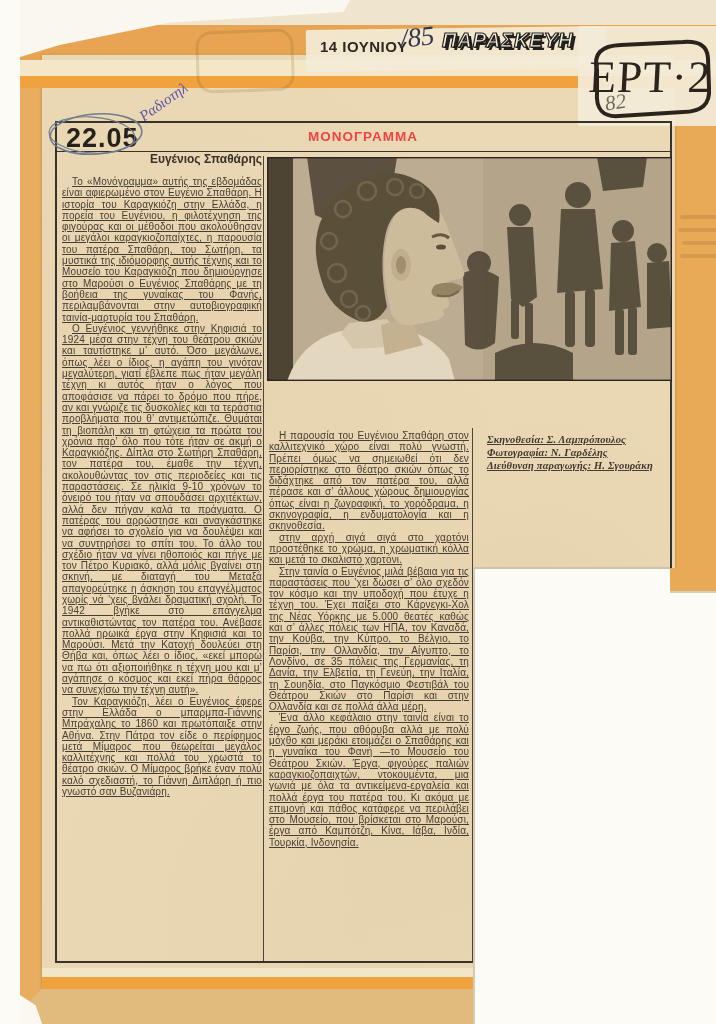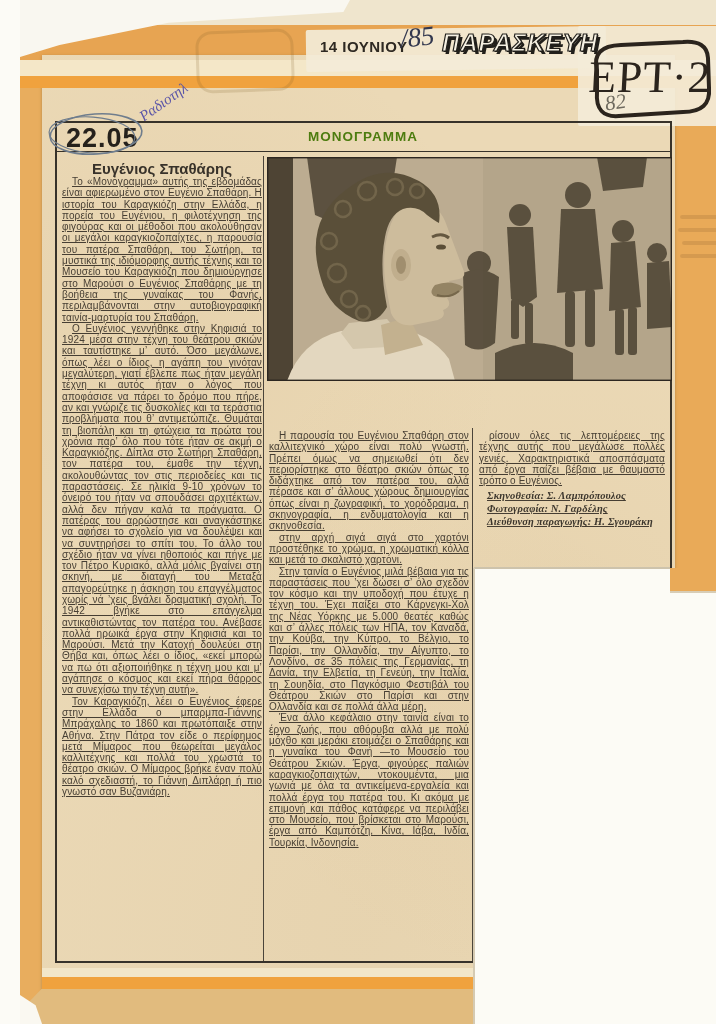--- a/index.html
+++ b/index.html
@@ -34,45 +34,45 @@
   .torn-botleft{left:0;top:995px;width:26px;height:29px;background:#faf8f1;
       clip-path:polygon(0 0,60% 35%,85% 100%,0 100%);}
 
   
   .tape{background:#f3ecd8;opacity:.92;border-radius:2px;}
   .tape-date{left:286px;top:28px;width:300px;height:42px;transform:rotate(-.8deg);}
   .tape-logo{left:558px;top:26px;width:158px;height:100px;}
   .m-date{left:300px;top:38px;font-size:15px;font-weight:bold;color:#2e2922;letter-spacing:.5px;}
   .m-year{left:380px;top:22px;font-family:"Liberation Serif",serif;font-style:italic;
       font-size:27px;color:#33384f;transform:rotate(-6deg);}
-  .m-day{left:422px;top:29px;font-size:24px;font-weight:bold;font-style:italic;color:#f6f1e3;
+  .m-day{left:422px;top:29px;font-size:20px;font-weight:bold;font-style:italic;color:#f6f1e3;
       letter-spacing:1px;-webkit-text-stroke:1.2px #211f1b;
       text-shadow:3px 3px 0 #211f1b,1px 1px 0 #211f1b;}
   .m-logo{left:563px;top:36px;width:152px;height:86px;}
   .hand-82{left:585px;top:90px;font-family:"Liberation Serif",serif;font-style:italic;
       font-size:21px;color:#6e6a5f;transform:rotate(-8deg);}
   .hand-note{left:126px;top:108px;font-family:"Liberation Serif",serif;font-style:italic;
       font-size:15px;color:#5b55a8;transform:rotate(-35deg);transform-origin:left bottom;white-space:nowrap;}
 
   
   .line{background:#37322a;}
   .ln-top{left:35px;top:121px;width:616px;height:2px;}
   .ln-mid{left:35px;top:151px;width:616px;height:1px;}
   .ln-left{left:35px;top:121px;width:1.5px;height:842px;}
   .ln-right{left:650px;top:121px;width:1.5px;height:447px;}
   .ln-bottom{left:35px;top:961px;width:420px;height:2px;}
   .ln-v1{left:243px;top:156px;width:1px;height:805px;background:#4a443a;}
   .ln-v2{left:452px;top:428px;width:1px;height:533px;background:#4a443a;}
   .t-time{left:46px;top:123px;font-size:27px;font-weight:bold;color:#25211c;letter-spacing:1px;}
   .t-title{left:35px;top:129px;width:616px;text-align:center;font-size:13.5px;font-weight:bold;
-      color:#4d7c0f;letter-spacing:1px;}
+      color:#ef4444;letter-spacing:1px;}
   .pen-circle{left:26px;top:110px;width:100px;height:48px;}
 
   
-  .heading{left:42px;top:160px;width:200px;text-align:center;font-size:15px;font-weight:bold;color:#38322a;}
+  .heading{left:42px;top:152px;width:200px;text-align:right;font-size:12px;font-weight:bold;color:#38322a;}
   .col{color:#463e33;font-size:10px;line-height:11.3px;text-align:justify;letter-spacing:.15px;overflow:hidden;text-decoration:underline;}
   .col p{margin:0;text-indent:10px;}
   .col1{left:42px;top:176px;width:200px;height:784px;}
   .col2{left:249px;top:430px;width:200px;height:531px;}
   .col3{left:459px;top:430px;width:186px;height:136px;}
   .photo{left:247px;top:157px;width:405px;height:224px;}
   .caption{left:248px;top:386px;width:403px;text-align:center;font-size:9.5px;line-height:13px;
       font-style:italic;font-weight:bold;color:#3c362d;}
   .credits{margin-top:3px;}
   .credits div{font-family:"Liberation Serif",serif;font-style:italic;font-weight:bold;
@@ -195,21 +195,20 @@
 
 
   <div class="abs col col2">
     <p>Η παρουσία του Ευγένιου Σπαθάρη στον καλλιτεχνικό χώρο είναι πολύ γνωστή. Πρέπει όμως να σημειωθεί ότι δεν περιορίστηκε στο θέατρο σκιών όπως το διδάχτηκε από τον πατέρα του, αλλά πέρασε και σ’ άλλους χώρους δημιουργίας όπως είναι η ζωγραφική, το χορόδραμα, η σκηνογραφία, η ενδυματολογία και η σκηνοθεσία.</p>
     <p>στην αρχή σιγά σιγά στο χαρτόνι προστέθηκε το χρώμα, η χρωματική κόλλα και μετά το σκαλιστό χαρτόνι.</p>
     <p>Στην ταινία ο Ευγένιος μιλά βέβαια για τις παραστάσεις που ’χει δώσει σ’ όλο σχεδόν τον κόσμο και την υποδοχή που έτυχε η τέχνη του. Έχει παίξει στο Κάρνεγκι-Χολ της Νέας Υόρκης με 5.000 θεατές καθώς και σ’ άλλες πόλεις των ΗΠΑ, τον Καναδά, την Κούβα, την Κύπρο, το Βέλγιο, το Παρίσι, την Ολλανδία, την Αίγυπτο, το Λονδίνο, σε 35 πόλεις της Γερμανίας, τη Δανία, την Ελβετία, τη Γενεύη, την Ιταλία, τη Σουηδία, στο Παγκόσμιο Φεστιβάλ του Θεάτρου Σκιών στο Παρίσι και στην Ολλανδία και σε πολλά άλλα μέρη.</p>
     <p>Ένα άλλο κεφάλαιο στην ταινία είναι το έργο ζωής, που αθόρυβα αλλά με πολύ μόχθο και μεράκι ετοιμάζει ο Σπαθάρης και η γυναίκα του Φανή —το Μουσείο του Θεάτρου Σκιών. Έργα, φιγούρες παλιών καραγκιοζοπαιχτών, ντοκουμέντα, μια γωνιά με όλα τα αντικείμενα-εργαλεία και πολλά έργα του πατέρα του. Κι ακόμα με επιμονή και πάθος κατάφερε να περιλάβει στο Μουσείο, που βρίσκεται στο Μαρούσι, έργα από Καμπότζη, Κίνα, Ιάβα, Ινδία, Τουρκία, Ινδονησία.</p>
   </div>
 
   <div class="abs col col3">
-    <p>ρίσουν όλες τις λεπτομέρειες της τέχνης αυτής που μεγάλωσε πολλές γενιές. Χαρακτηριστικά αποσπάσματα από έργα παίζει βέβαια με θαυμαστό τρόπο ο Ευγένιος.</p>
     <div class="credits">
       <div>Σκηνοθεσία: Σ. Λαμπρόπουλος</div>
       <div>Φωτογραφία: Ν. Γαρδέλης</div>
       <div>Διεύθυνση παραγωγής: Η. Σγουράκη</div>
     </div>
   </div>
 
   <div class="abs stripe-light-bot"></div>
   <div class="abs stripe-orange-bot"></div>
   <div class="abs band-tan-bot"></div>

